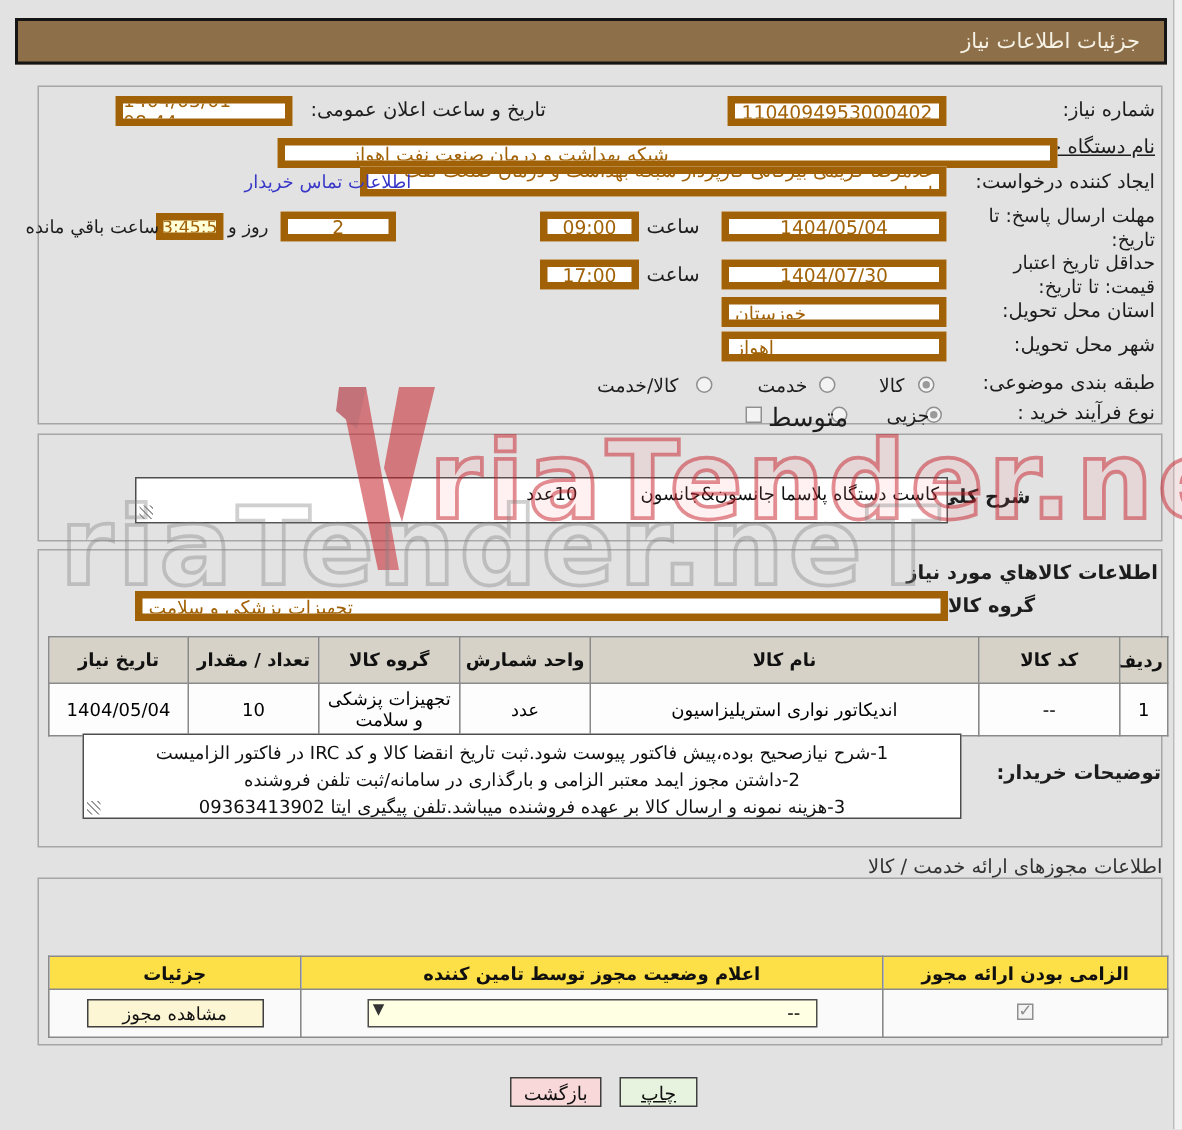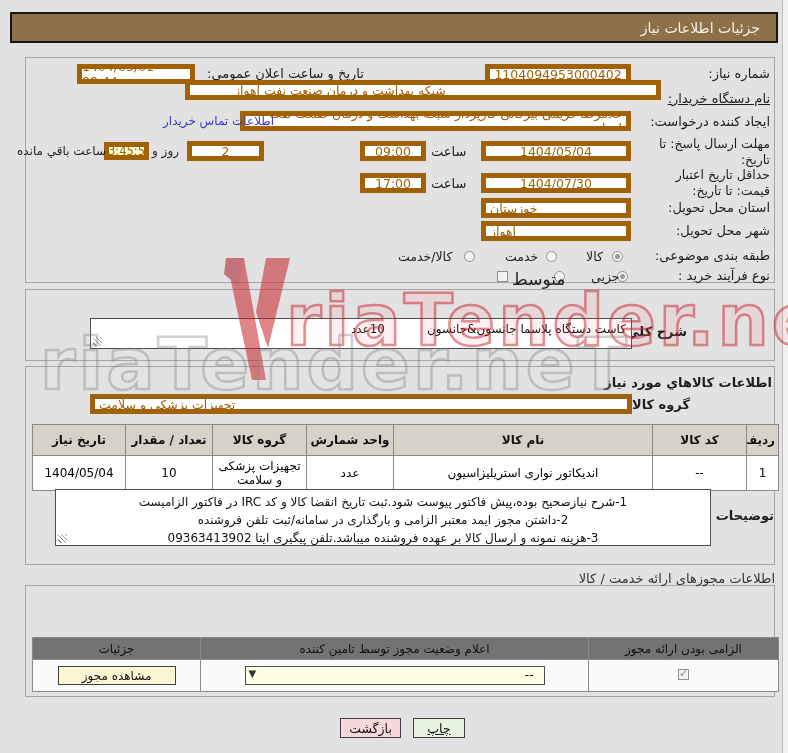--- a/index.html
+++ b/index.html
@@ -34,21 +34,21 @@
       font-size:12px;color:#101010;direction:rtl;overflow:hidden;}
   .ta::after{content:'';position:absolute;left:2px;bottom:2px;width:9px;height:9px;
       background:repeating-linear-gradient(45deg,transparent 0 2px,#9a9a9a 2px 3px);}
   .descline{display:flex;direction:rtl;gap:42px;padding:3px 5px;}
   .notes{padding:3px 6px;text-align:center;line-height:1.5;}
   
   table{border-collapse:collapse;table-layout:fixed;direction:rtl;}
   td,th{border:1px solid #8a8a8a;font-size:12px;text-align:center;vertical-align:middle;padding:2px 3px;overflow:hidden;}
   .goods th{background:#d6d2c7;font-weight:bold;height:26px;color:#111;}
   .goods td{background:#fdfdfd;height:30px;}
-  .lic th{background:#737373;font-weight:normal;height:17px;color:#101010;}
+  .lic th{background:#fde047;font-weight:bold;height:17px;color:#101010;}
   .lic td{background:#fafafa;height:27px;}
   
   .select{position:relative;width:300px;height:19px;margin:0 auto;background:#ffffe4;
           border:1px solid #4d4d4d;box-sizing:border-box;}
   .select .val{position:absolute;right:10px;top:1px;font-size:12px;}
   .select .arrow{position:absolute;left:3px;top:1px;font-size:10px;color:#333;}
   
   .btn{position:absolute;border:1px solid #3f3f3f;box-sizing:border-box;font-size:12.5px;
        display:flex;align-items:center;justify-content:center;cursor:pointer;color:#111;}
   .btn.pink{background:#f8d8d8;}
@@ -75,21 +75,21 @@
   <div class="box" style="left:25px;top:289px;width:750px;height:72px;"></div>
   <div class="box" style="left:25px;top:366px;width:750px;height:199px;"></div>
   <div class="box" style="left:25px;top:585px;width:750px;height:112px;"></div>
 
   <div class="lbl" style="right:18px;top:66px;">شماره نیاز:</div>
   <div class="ibox ltr" style="left:485px;top:64px;width:146px;height:20px;">1104094953000402</div>
   <div class="lbl" style="left:207px;top:66px;">تاریخ و ساعت اعلان عمومی:</div>
   <div class="ibox ltr" style="left:77px;top:64px;width:118px;height:20px;">1404/05/01 - 08:44</div>
 
   <div class="lbl" style="right:18px;top:91px;text-decoration:underline;">نام دستگاه خریدار:</div>
-  <div class="ibox r" style="left:185px;top:80px;width:476px;height:20px;padding-left:44px;">شبکه بهداشت و درمان صنعت نفت اهواز</div>
+  <div class="ibox r" style="left:185px;top:92px;width:520px;height:20px;padding-left:44px;">شبکه بهداشت و درمان صنعت نفت اهواز</div>
 
   <div class="lbl" style="right:18px;top:114px;">ایجاد کننده درخواست:</div>
   <div class="ibox r" style="left:240px;top:111px;width:391px;height:20px;">غلامرضا کریمی بیرگانی کارپرداز شبکه بهداشت و درمان صنعت نفت اهواز</div>
   <div class="link" style="left:163px;top:114px;text-align:center;">اطلاعات تماس خریدار</div>
 
   <div class="lbl wrap" style="right:18px;top:136px;width:112px;">مهلت ارسال پاسخ: تا تاریخ:</div>
   <div class="ibox ltr" style="left:481px;top:141px;width:150px;height:20px;">1404/05/04</div>
   <div class="lbl" style="left:431px;top:144px;">ساعت</div>
   <div class="ibox ltr" style="left:360px;top:141px;width:66px;height:20px;">09:00</div>
   <div class="ibox ltr" style="left:187px;top:141px;width:77px;height:20px;">2</div>
@@ -161,21 +161,21 @@
       <td>اندیکاتور نواری استریلیزاسیون</td>
       <td>عدد</td>
       <td>تجهیزات پزشکی و سلامت</td>
       <td>10</td>
       <td style="direction:ltr">1404/05/04</td>
     </tr>
   </tbody>
     </table>
 
   <div class="lbl b" style="right:14px;top:508px;">توضیحات خریدار:</div>
-  <div class="ta notes" style="left:55px;top:489px;width:656px;height:57px;">
+  <div class="ta notes" style="left:55px;top:489px;width:586px;height:57px;">
     <div>1-شرح نیازصحیح بوده،پیش فاکتور پیوست شود.ثبت تاریخ انقضا کالا و کد IRC در فاکتور الزامیست</div>
     <div>2-داشتن مجوز ایمد معتبر الزامی و بارگذاری در سامانه/ثبت تلفن فروشنده</div>
     <div>3-هزینه نمونه و ارسال کالا بر عهده فروشنده میباشد.تلفن پیگیری ایتا 09363413902</div>
   </div>
 
   <div class="lbl" style="right:13px;top:571px;color:#333;">اطلاعات مجوزهای ارائه خدمت / کالا</div>
   <table class="lic" style="position:absolute;left:32px;top:637px;width:746px;">
     <colgroup>
         <col style="width:190px">
         <col style="width:388px">

